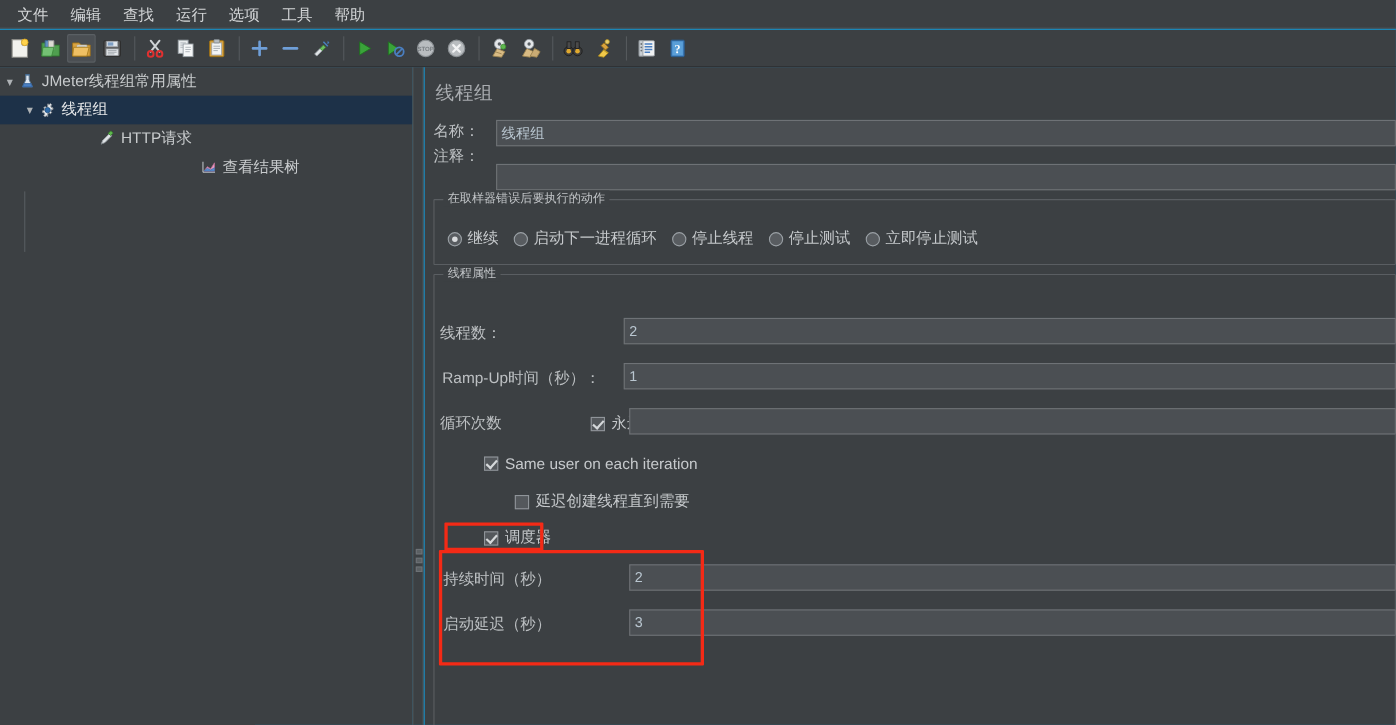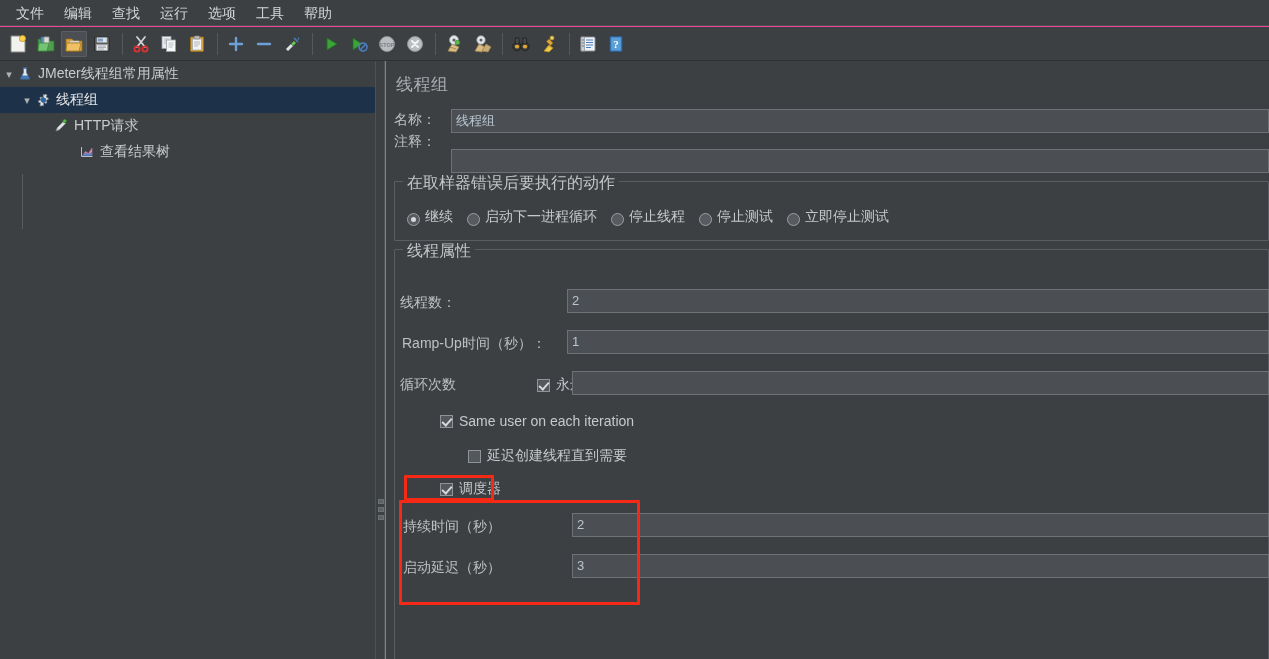--- a/index.html
+++ b/index.html
@@ -9,21 +9,21 @@
     overflow: hidden;
     background: #3c4043;
     font-family: "Liberation Sans", "DejaVu Sans", sans-serif;
     -webkit-font-smoothing: antialiased;
   }
 
   #app {
     position: relative;
     width: 1269px;
     height: 659px;
-    background: #ec4899;
+    background: #0ea5e9;
   }
 
   
   .menubar {
     position: absolute; left: 0; top: 0;
     width: 1269px; height: 26px;
     background: #3c4043;
     display: flex; align-items: center;
     padding-left: 6px;
     border-bottom: 1px solid #4a4e52;
@@ -159,33 +159,33 @@
   .group {
     position: absolute;
     border: 1px solid #5a5e62;
     border-radius: 1px;
   }
   .group-title {
     position: absolute;
     top: -9px; left: 8px;
     background: #3c4043;
     color: #c2c5c8;
-    font-size: 16px;
+    font-size: 11px;
     padding: 0 4px;
     white-space: nowrap;
   }
 
   
   .radio-row {
     position: absolute;
     display: flex; align-items: center;
     left: 12px; top: 26px;
   }
   .radio-item {
-    display: flex; align-items: flex-end;
+    display: flex; align-items: center;
     margin-right: 14px;
     cursor: default;
     white-space: nowrap;
   }
   .radio {
     width: 13px; height: 13px;
     border-radius: 50%;
     border: 1px solid #9aa0a5;
     background: #585c60;
     display: inline-block;
@@ -453,32 +453,32 @@
       <span class="arrow">▾</span>
       <span class="tree-icon">
         <svg width="16" height="16" viewBox="0 0 16 16">
           <path d="M8 1.6l1.3.5 1.1-.8 1 1-0.8 1.1.5 1.3 1.4.3v1.4l-1.4.3-.5 1.3.8 1.1-1 1-1.1-.8-1.3.5L8 12.4 6.7 11.9l-1.1.8-1-1 .8-1.1-.5-1.3L3.5 9V7.6l1.4-.3.5-1.3-.8-1.1 1-1 1.1.8L8 4.2z" transform="translate(0,0.8) scale(1.05)" fill="#e8ebee" stroke="#8d9398" stroke-width="0.8"></path>
           <circle cx="8.3" cy="8.1" r="2.4" fill="#2d6aa8" stroke="#1d4a7a" stroke-width="0.7"></circle>
         </svg>
       </span>
       <span class="tree-label">线程组</span>
     </div>
 
-    <div class="tree-row" style="padding-left:52px;">
+    <div class="tree-row" style="padding-left:88px;">
       <span class="tree-icon">
         <svg width="16" height="16" viewBox="0 0 16 16">
           <path d="M3 13l1.5-3.5 6-6 2 2-6 6z" fill="#dfe3e6" stroke="#9aa0a6" stroke-width="0.8"></path>
           <path d="M9.5 3.2l2.2-2.2 2 2-2.2 2.2z" fill="#5fb84f" stroke="#3b8a30" stroke-width="0.8"></path>
           <path d="M3 13l1.6-.6-1-1z" fill="#6b7176"></path>
         </svg>
       </span>
       <span class="tree-label">HTTP请求</span>
     </div>
 
-    <div class="tree-row" style="padding-left:78px;">
+    <div class="tree-row" style="padding-left:78px;justify-content:center;">
       <span class="tree-icon">
         <svg width="16" height="16" viewBox="0 0 16 16">
           <path d="M2.5 12.5V3" stroke="#b8bec3" stroke-width="1"></path>
           <path d="M2.5 12.5h11" stroke="#b8bec3" stroke-width="1"></path>
           <path d="M3.5 11.5l3-4 3 2 3.5-5.5v7.5z" fill="#e89ac0" stroke="#b96d92" stroke-width="0.7"></path>
           <path d="M3.5 11.5l3-2.5 3 1.5 3.5-2v3z" fill="#5a8fd0" stroke="#3a6ba8" stroke-width="0.6"></path>
         </svg>
       </span>
       <span class="tree-label">查看结果树</span>
     </div>

